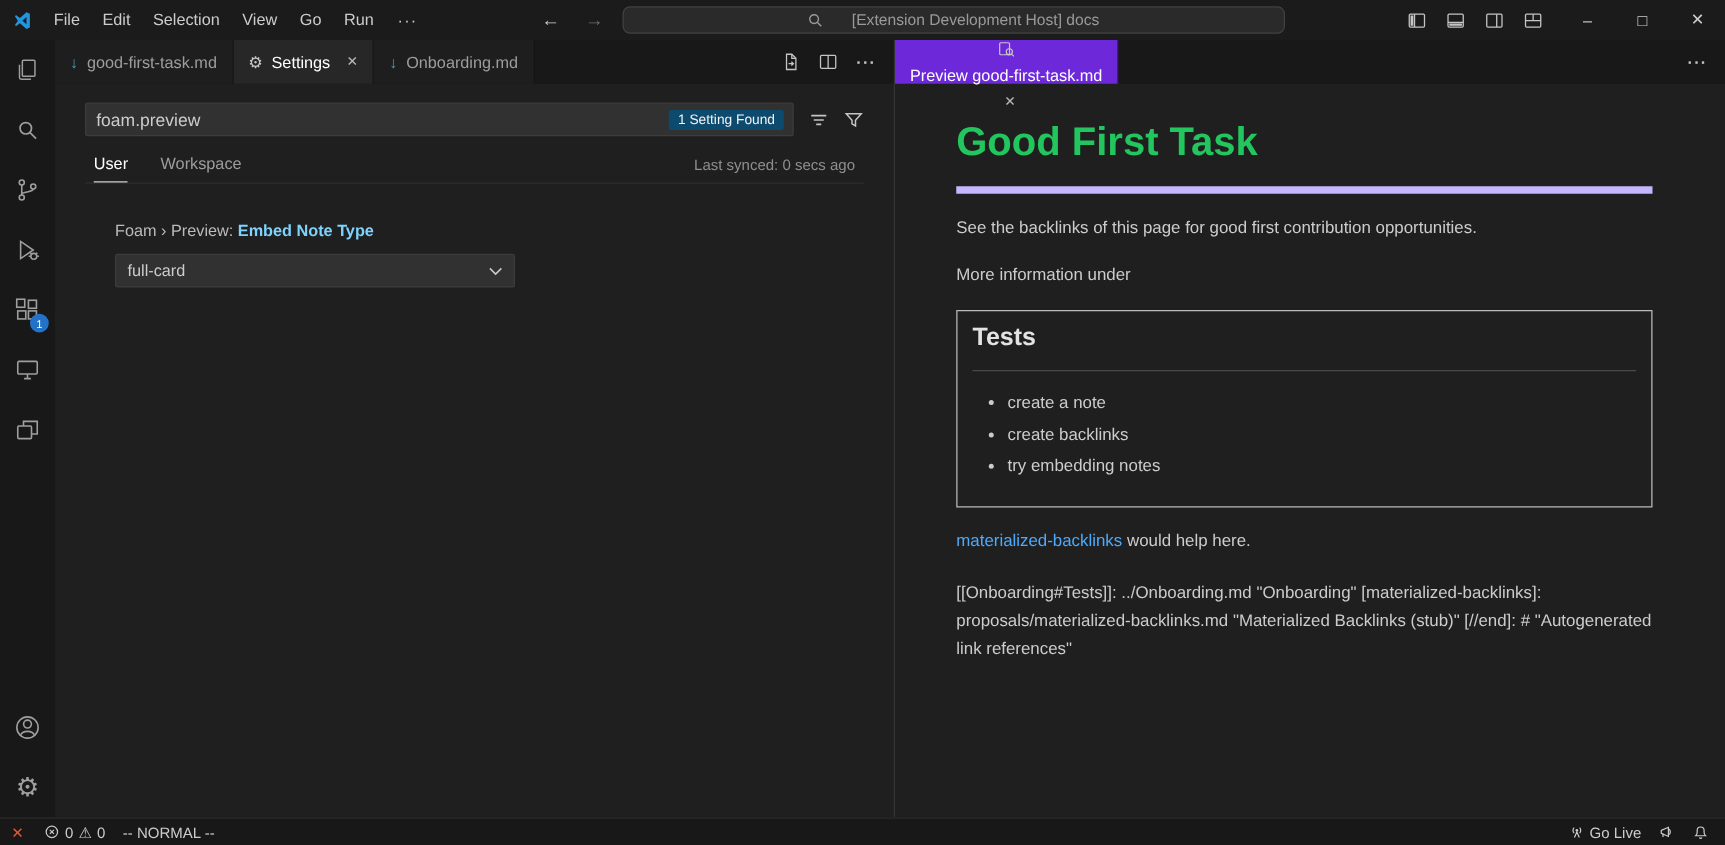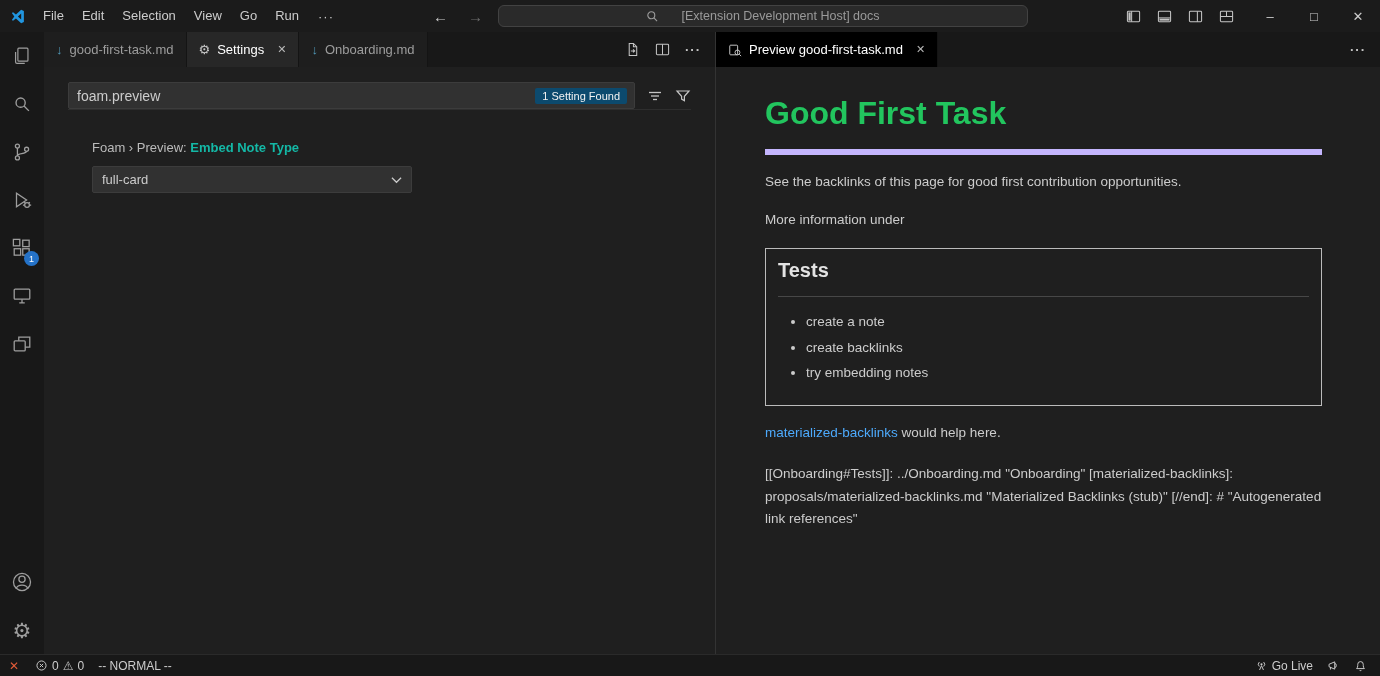--- a/index.html
+++ b/index.html
@@ -30,21 +30,21 @@
   .ab-spacer { flex:1; }
   .gear-glyph { font-size:21px; line-height:1; }
 
   .group-left { width:672px; flex:none; display:flex; flex-direction:column; background:#1f1f1f; border-right:1px solid #333333; }
   .group-right { flex:1; min-width:0; display:flex; flex-direction:column; background:#1f1f1f; }
 
   .tabsbar { height:35px; flex:none; background:#181818; display:flex; align-items:stretch; }
   .tab { display:flex; align-items:center; gap:7px; padding:0 12px; font-size:13px; color:#9d9d9d; background:#1e1e1e;
     border-right:1px solid #141414; cursor:pointer; white-space:nowrap; }
   .tab.active { background:#272727; color:#ffffff; }
-  .tab.active-right { background:#000000; color:#ffffff; }
+  .tab.active-right { background:#6d28d9; color:#ffffff;flex-direction:column; }
   .tab-close { font-size:11px; color:#b8b8b8; margin-left:6px; cursor:pointer; }
   .md-glyph { color:#519aba; font-weight:700; font-size:13px; }
   .tab-gear { font-size:13px; color:#c8c8c8; }
   .tabs-actions { margin-left:auto; display:flex; align-items:center; gap:15px; padding:0 14px; color:#c5c5c5; }
   .more-dots { font-weight:700; letter-spacing:1px; font-size:13px; cursor:pointer; }
   .icon-btn { display:flex; align-items:center; justify-content:center; cursor:pointer; color:#c5c5c5; }
 
   
   .settings-body { flex:1; padding:15px 24px 0 24px; font-size:13px; color:#cccccc; overflow:hidden; }
   .search-row { display:flex; align-items:center; gap:12px; }
@@ -53,21 +53,21 @@
   .search-wrap input { flex:1; min-width:0; background:transparent; border:0; outline:none; color:#cccccc;
     font-size:14px; padding:0 8px; font-family:inherit; }
   .count-badge { flex:none; background:#0c4a6e; color:#f2f2f2; font-size:11px; border-radius:2px; padding:2px 7px; margin-right:7px; white-space:nowrap; }
   .scope-row { display:flex; align-items:flex-end; margin-top:14px; padding:0 7px; }
   .scope-tab { margin-right:26px; padding-bottom:7px; color:#9d9d9d; cursor:pointer; border-bottom:1px solid transparent; }
   .scope-tab.active { color:#ffffff; border-bottom:1px solid #cfcfcf; }
   .sync-label { margin-left:auto; font-size:12px; color:#8f8f8f; padding-bottom:7px; }
   .scope-divider { height:1px; background:#2e2e2e; }
   .setting-item { margin:30px 0 0 24px; }
   .setting-category { color:#bbbbbb; }
-  .setting-name { color:#14b8a6; font-weight:700; }
+  .setting-name { color:#7dd3fc; font-weight:700; }
   .select-box { margin-top:11px; width:320px; height:27px; background:#313131; border:1px solid #3c3c3c; border-radius:2px;
     display:flex; align-items:center; justify-content:space-between; padding:0 9px; color:#cccccc; cursor:pointer; }
 
   
   .preview-body { flex:1; overflow:hidden; padding:4px 58px 0 49px; font-size:13.5px; line-height:1.65; color:#cccccc; }
   .pv-h1 { font-size:32px; font-weight:600; color:#22c55e; margin-top:16px; padding-bottom:9px; border-bottom:6px solid #c4b5fd; }
   .pv-p { margin-top:16px; }
   .embed-card { border:1px solid #bbbbbb; margin-top:17px; padding:2px 12px 18px 12px; }
   .pv-h2 { font-size:20px; font-weight:600; color:#e3e3e3; margin-top:3px; padding-bottom:9px; border-bottom:1px solid #474747; }
   .embed-card ul { margin-top:14px; padding-left:28px; }
@@ -262,20 +262,25 @@
                 <line x1="6" y1="11.5" x2="10" y2="11.5"></line>
               </svg>
           </span>
           <span class="icon-btn">
             <svg viewBox="0 0 16 16" width="16" height="16" fill="none" stroke="currentColor" stroke-width="1.2">
                 <path d="M2 3h12l-4.6 5.3v4.5l-2.8-1.7V8.3z"></path>
               </svg>
           </span>
         </div>
 
+        <div class="scope-row">
+          <span class="scope-tab active">User</span>
+          <span class="scope-tab">Workspace</span>
+          <span class="sync-label">Last synced: 0 secs ago</span>
+        </div>
         <div class="scope-divider"></div>
 
         <div class="setting-item">
           <div>
             <span class="setting-category">Foam › Preview: </span><span class="setting-name">Embed Note Type</span>
           </div>
           <div class="select-box">
             <span>full-card</span>
             <span>
               <svg viewBox="0 0 12 8" width="11" height="8" fill="none" stroke="#cccccc" stroke-width="1.3">

